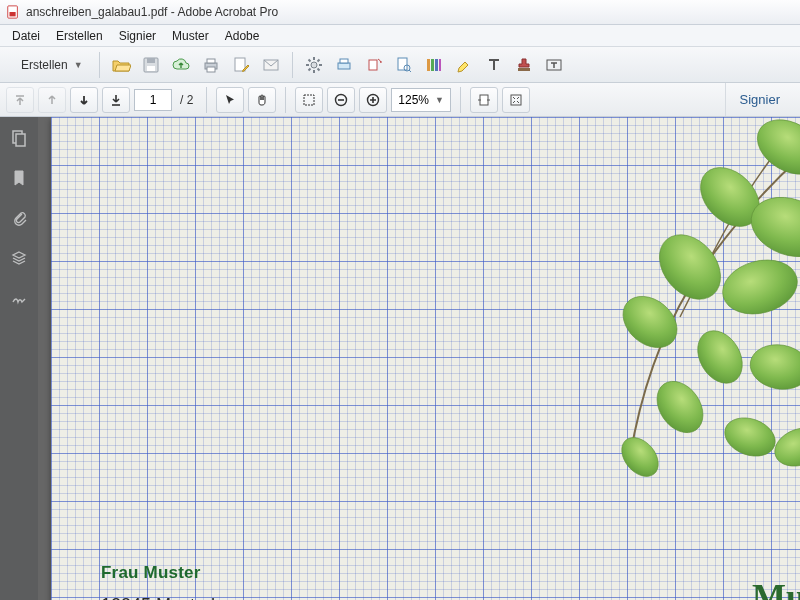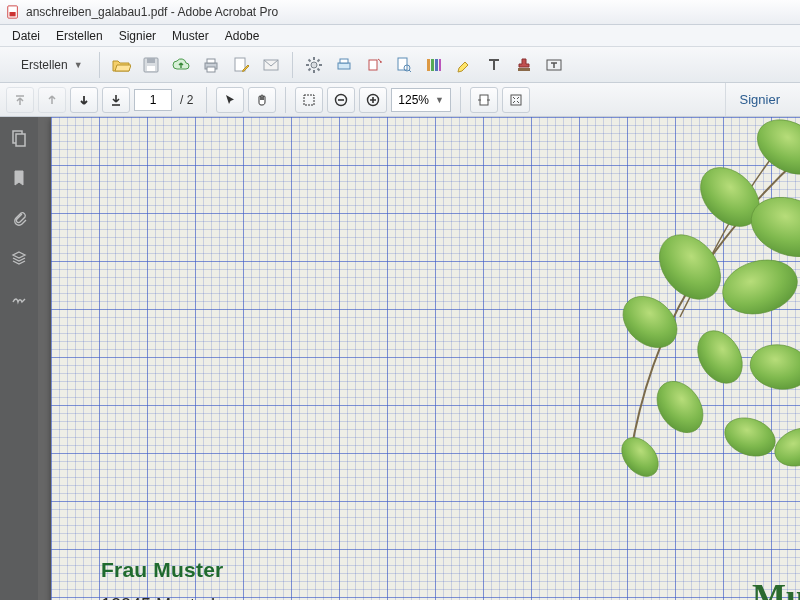--- a/index.html
+++ b/index.html
@@ -47,21 +47,21 @@
     linear-gradient(to bottom, rgba(60,90,200,.55) 1px, transparent 1px),
     linear-gradient(to right, rgba(60,90,200,.22) 1px, transparent 1px),
     linear-gradient(to bottom, rgba(60,90,200,.22) 1px, transparent 1px);
   background-size: 48px 48px, 48px 48px, 8px 8px, 8px 8px;
 }
 
 
 .leaves { position: absolute; right: -30px; top: -10px; width: 420px; height: 420px; }
 
 .addr { position: absolute; left: 50px; bottom: 20px; font-size: 18px; color: #2b2b26; line-height: 1.55; font-family: Georgia, 'Times New Roman', serif; }
-.addr .name { color: #1f6a2e; font-weight: bold; font-size: 21px; margin-bottom: 6px; letter-spacing: .2px; }
+.addr .name { color: #1f6a2e; font-weight: bold; font-size: 17px; margin-bottom: 6px; letter-spacing: .2px; }
 .brand { position: absolute; right: 0; bottom: 22px; font-family: Georgia, serif; font-weight: bold; font-size: 36px; color: #2b6a2e; }
 </style>
 </head>
 <body>
 
 <div class="titlebar">
   <span class="pdf-icon">
     <svg viewBox="0 0 16 16">
         <rect x="2" y="1" width="11" height="14" rx="1" fill="#fff" stroke="#c33" stroke-width="1"></rect>
         <rect x="4" y="8" width="7" height="5" fill="#c33"></rect>

